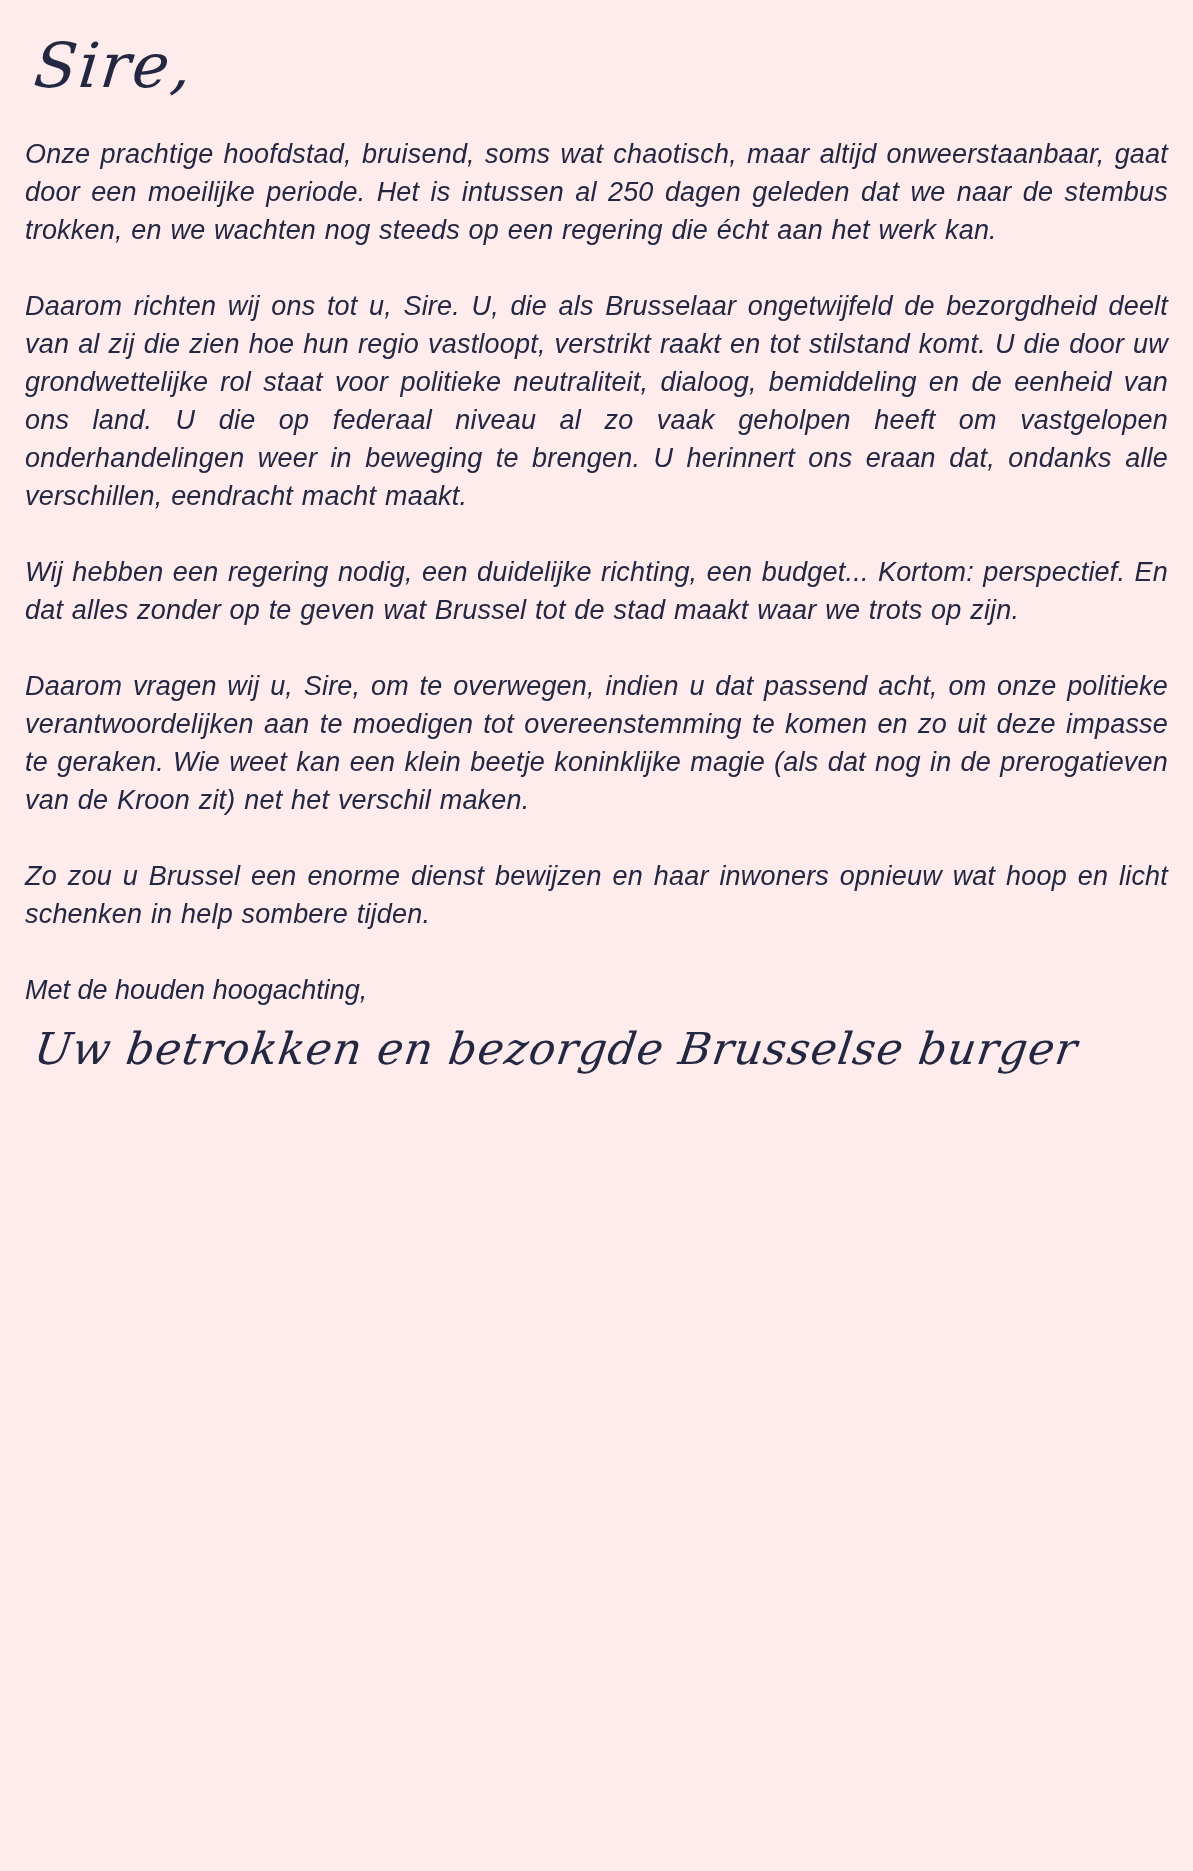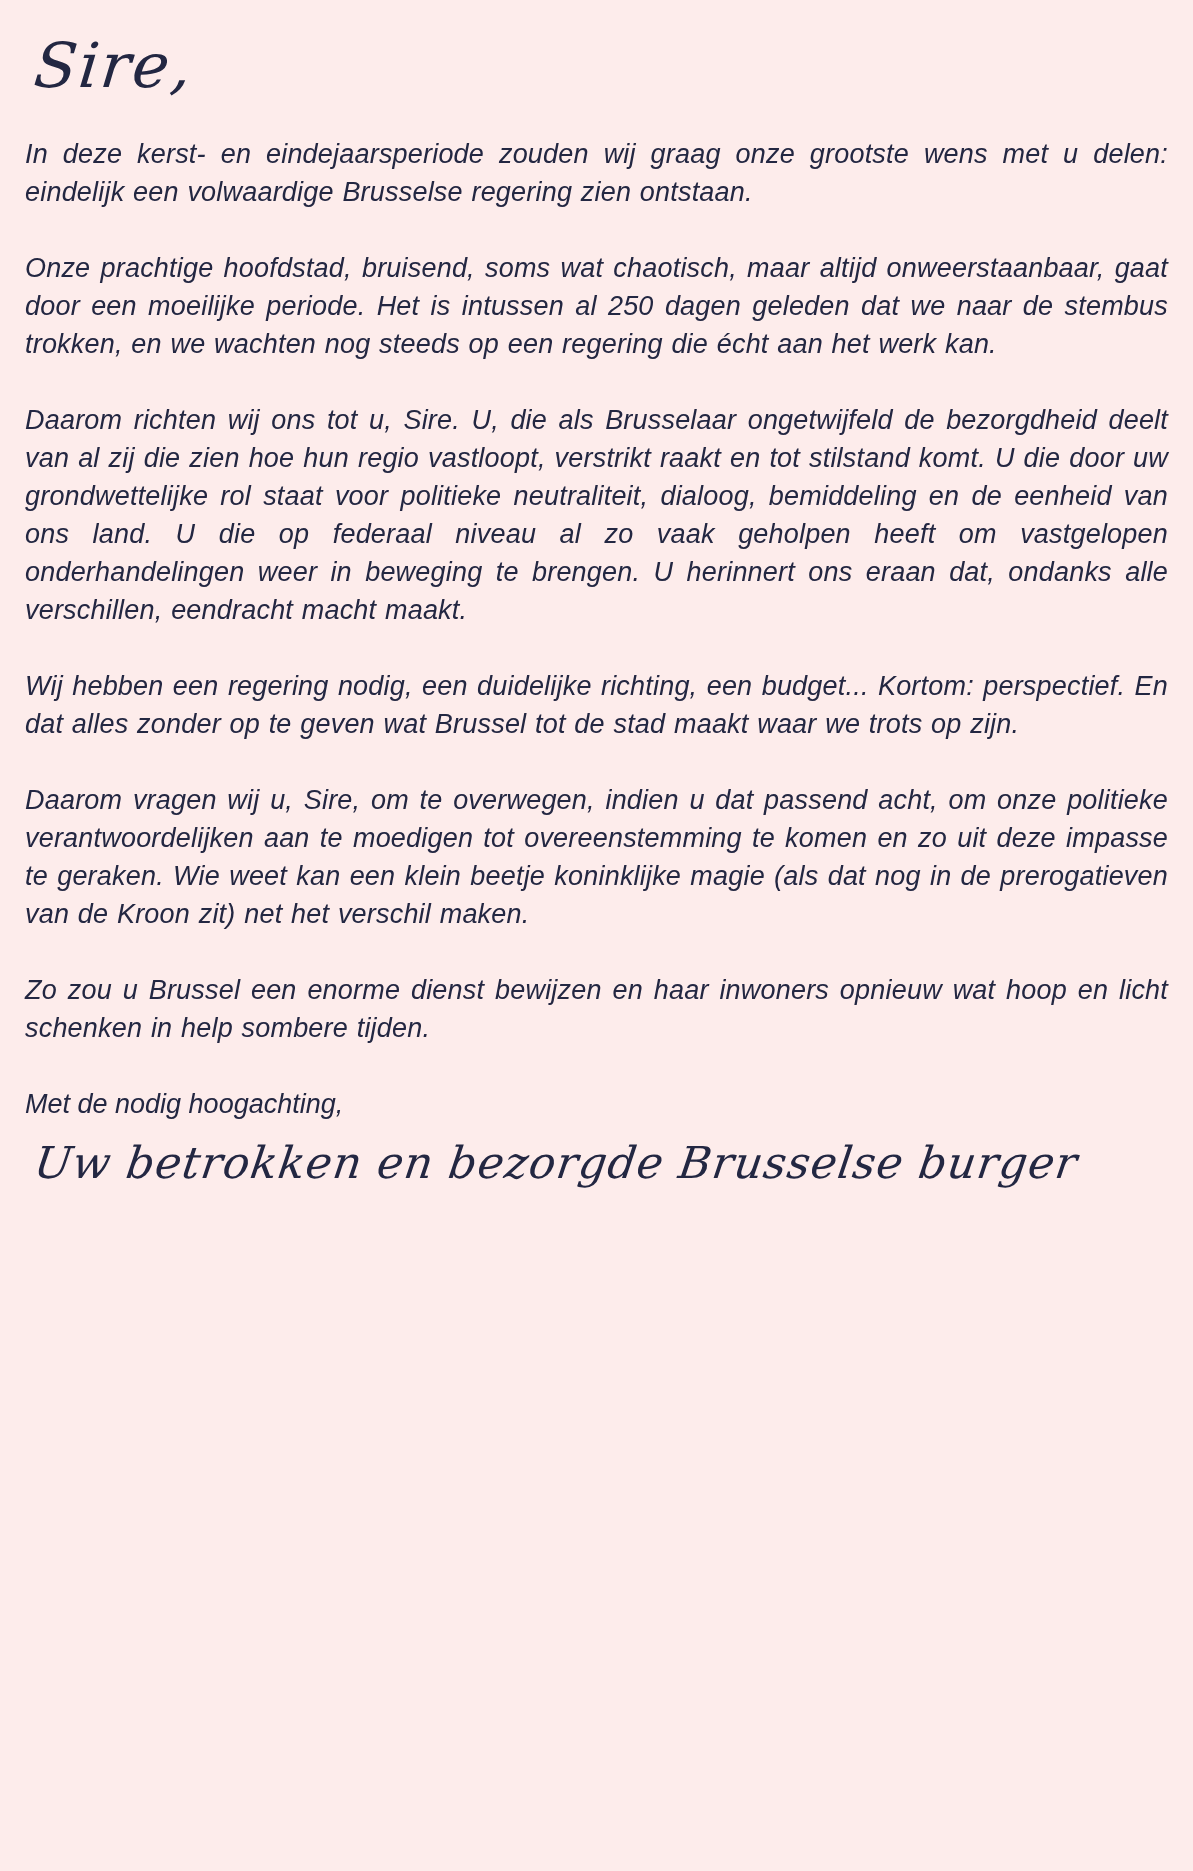--- a/index.html
+++ b/index.html
@@ -64,25 +64,24 @@
   }
 </style>
 </head>
 <body>
 
 <div class="page">
 
   <div class="salutation">Sire,</div>
 
   <div class="body-text">
-    <p>In deze kerst- en eindejaarsperiode zouden wij graag onze grootste wens met u delen: eindelijk een volwaardige Brusselse regering zien ontstaan.</p>
     <p>Onze prachtige hoofdstad, bruisend, soms wat chaotisch, maar altijd onweerstaanbaar, gaat door een moeilijke periode. Het is intussen al 250 dagen geleden dat we naar de stembus trokken, en we wachten nog steeds op een regering die écht aan het werk kan.</p>
     <p>Daarom richten wij ons tot u, Sire. U, die als Brusselaar ongetwijfeld de bezorgdheid deelt van al zij die zien hoe hun regio vastloopt, verstrikt raakt en tot stilstand komt. U die door uw grondwettelijke rol staat voor politieke neutraliteit, dialoog, bemiddeling en de eenheid van ons land. U die op federaal niveau al zo vaak geholpen heeft om vastgelopen onderhandelingen weer in beweging te brengen. U herinnert ons eraan dat, ondanks alle verschillen, eendracht macht maakt.</p>
     <p>Wij hebben een regering nodig, een duidelijke richting, een budget... Kortom: perspectief. En dat alles zonder op te geven wat Brussel tot de stad maakt waar we trots op zijn.</p>
     <p>Daarom vragen wij u, Sire, om te overwegen, indien u dat passend acht, om onze politieke verantwoordelijken aan te moedigen tot overeenstemming te komen en zo uit deze impasse te geraken. Wie weet kan een klein beetje koninklijke magie (als dat nog in de prerogatieven van de Kroon zit) net het verschil maken.</p>
     <p>Zo zou u Brussel een enorme dienst bewijzen en haar inwoners opnieuw wat hoop en licht schenken in help sombere tijden.</p>
   </div>
 
-  <div class="closing">Met de nodig hoogachting,</div>
+  <div class="closing">Met de houden hoogachting,</div>
 
   <div class="signature">Uw betrokken en bezorgde Brusselse burger</div>
 
 </div>
 
 </body></html>

